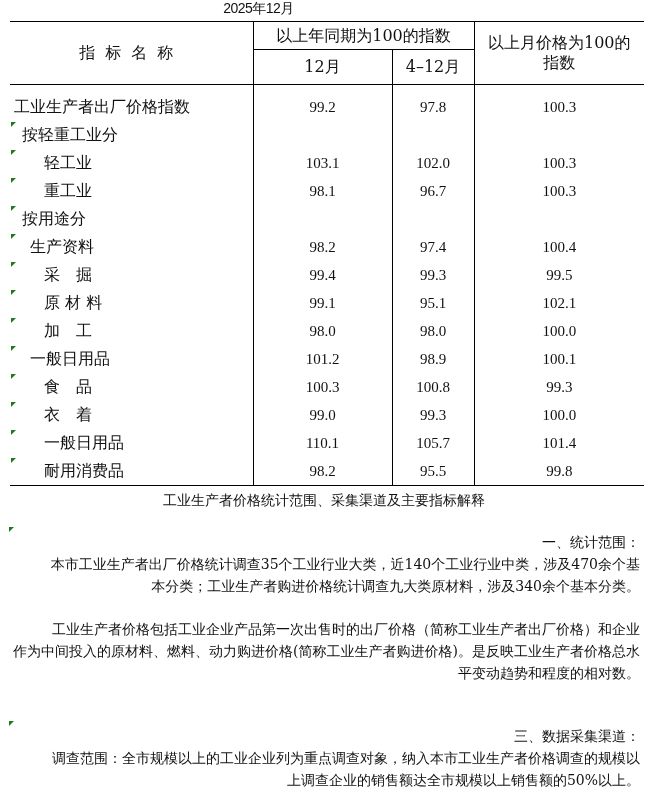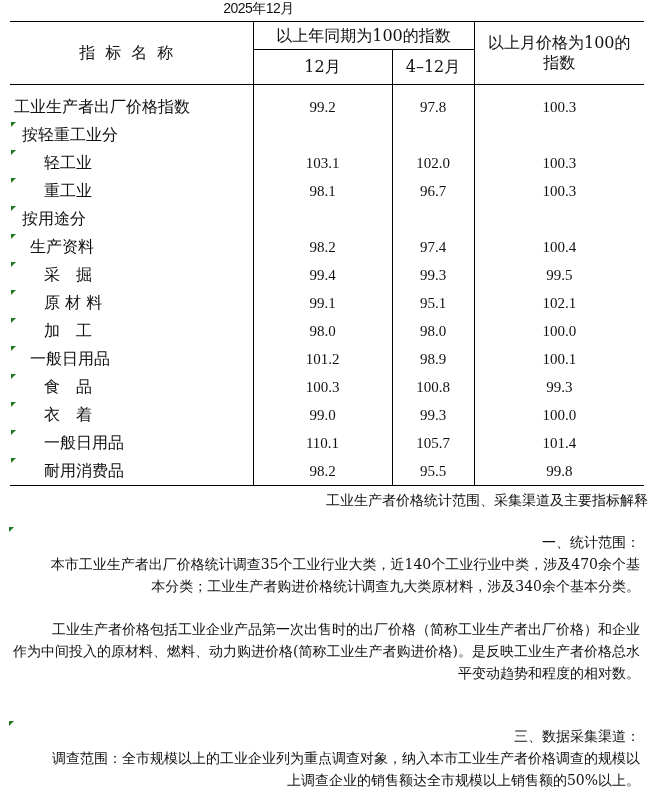--- a/index.html
+++ b/index.html
@@ -19,21 +19,21 @@
   th.sub2 { border-right:1px solid #000; }
   thead tr.h2 th, thead th.name, thead th.mom { border-bottom:1.5px solid #000; }
   tbody td { font-size:16px; height:28px; padding:0; vertical-align:middle; }
   tbody td.v { text-align:center; font-family:Liberation Serif, serif; font-size:15px; }
   tbody td.b1, tbody td.b2 { border-right:1px solid #000; }
   tbody td.n { border-right:1px solid #000; position:relative; white-space:pre; }
   tbody tr.first td { padding-top:8px; }
   tbody tr.last td { border-bottom:1.5px solid #000; }
   .mark { position:absolute; left:1px; top:1px; width:0; height:0;
           border-top:5px solid #1f7a1f; border-right:5px solid transparent; }
-  .notes-title { position:absolute; top:492px; left:0; width:648px; text-align:right; font-size:14px; }
+  .notes-title { position:absolute; top:492px; left:0; width:648px; text-align:center; font-size:14px; }
   .sec { position:absolute; left:10px; width:630px; font-size:14px; line-height:22px; }
   .sec p { margin:0;text-align:right; }
   .sec .ind { text-indent:2.3em; }
   .sec .hd { position:relative; }
   .sec .mark { left:-1px; top:-4px; }
 </style>
 </head>
 <body>
 
 <div class="date">2025年12月</div>

